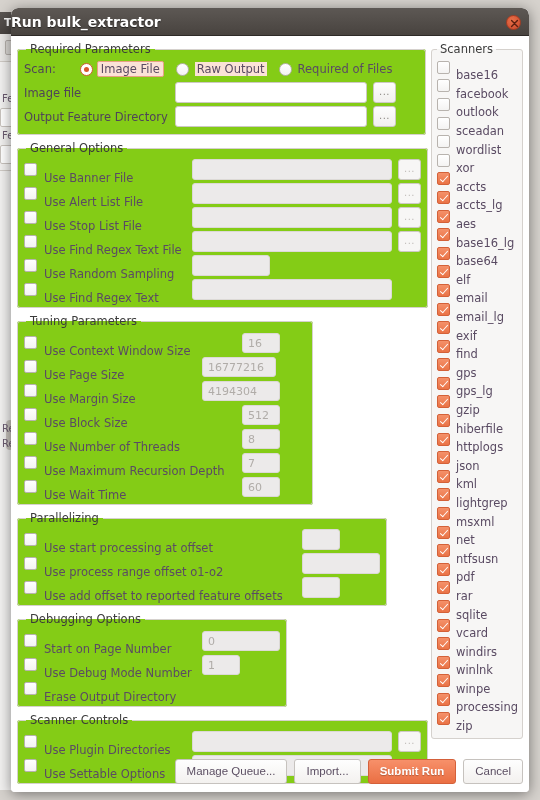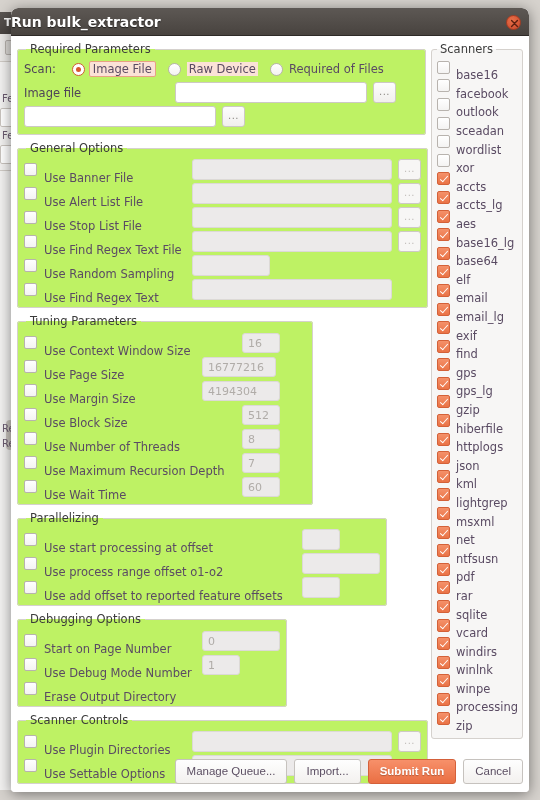--- a/index.html
+++ b/index.html
@@ -117,21 +117,21 @@
   #right-col {
     width: 92px;
     position: relative;
   }
 
   fieldset.group {
     border: 1px solid #d5d1cd;
     border-radius: 3px;
     margin: 0 0 6px 0;
     padding: 2px 6px 6px 6px;
-    background: #bef264;
+    background: #84cc16;
   }
   fieldset.group > legend {
     font-size: 11.5px;
     color: #3b3b3b;
     padding: 0 4px;
     margin-left: 2px;
   }
 
   .row {
     display: flex;
@@ -168,21 +168,21 @@
     font-size: 11.5px;
     color: #5a4b63;
     margin-left: 7px;
     white-space: nowrap;
     cursor: pointer;
     margin-top: 16px;
   }
 
   
   .radio-line { display: flex; align-items: center; height: 22px; }
-  .radio-lead { font-size: 11.5px; color: #4f4458; margin-right: 16px; }
+  .radio-lead { font-size: 11.5px; color: #4f4458; margin-right: 24px; }
   .radio-item {
     display: flex; align-items: center;
     margin-right: 12px;
     cursor: pointer;
   }
   .radio {
     width: 13px; height: 13px; border-radius: 50%;
     border: 1px solid #b8b3ae;
     background: linear-gradient(#ffffff, #f3f2f1);
     position: relative; flex: 0 0 auto;
@@ -340,37 +340,38 @@
           <div class="radio-line">
             <span class="radio-lead">Scan:</span>
 
             <div class="radio-item focused">
               <span class="radio sel"></span>
               <span class="radio-text">Image File</span>
             </div>
 
             <div class="radio-item hl">
               <span class="radio"></span>
-              <span class="radio-text">Raw Device</span>
+              <span class="radio-text">Raw Output</span>
             </div>
 
             <div class="radio-item">
               <span class="radio"></span>
               <span class="radio-text">Required of Files</span>
             </div>
           </div>
 
           <div class="row">
             <span class="lbl-static" style="width:151px">Image file</span>
             <span class="tinput" style="width:192px"></span>
             <span style="width:6px"></span>
             <span class="browse">...</span>
           </div>
 
           <div class="row">
+            <span class="lbl-static" style="width:151px">Output Feature Directory</span>
             <span class="tinput" style="width:192px"></span>
             <span style="width:6px"></span>
             <span class="browse">...</span>
           </div>
         </fieldset>
 
         <fieldset class="group">
           <legend>General Options</legend>
 
           <div class="row">

